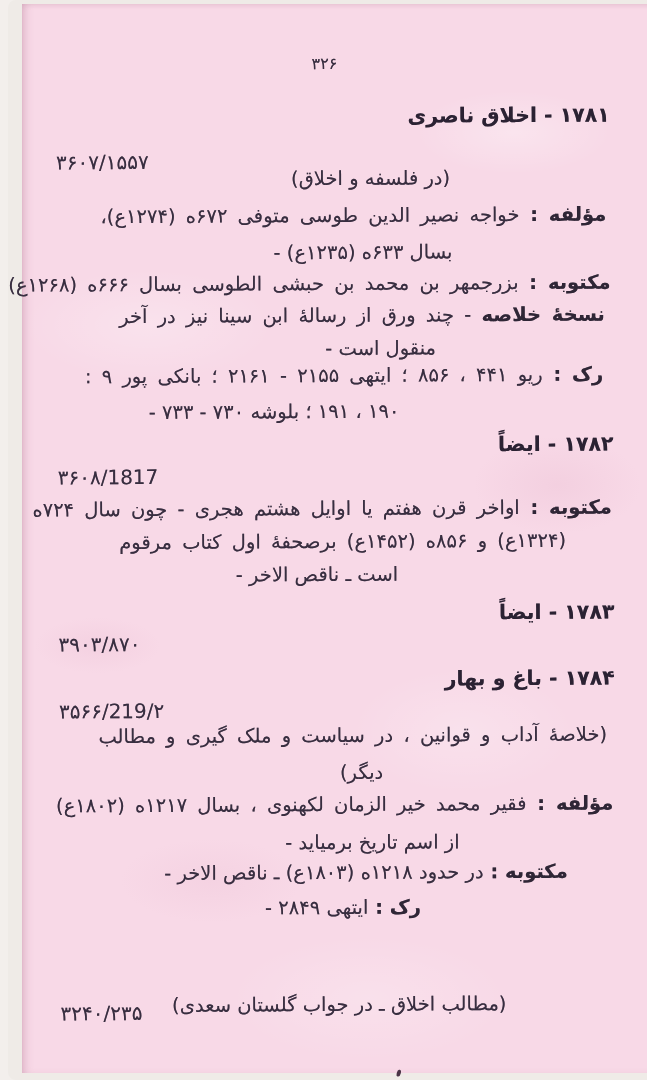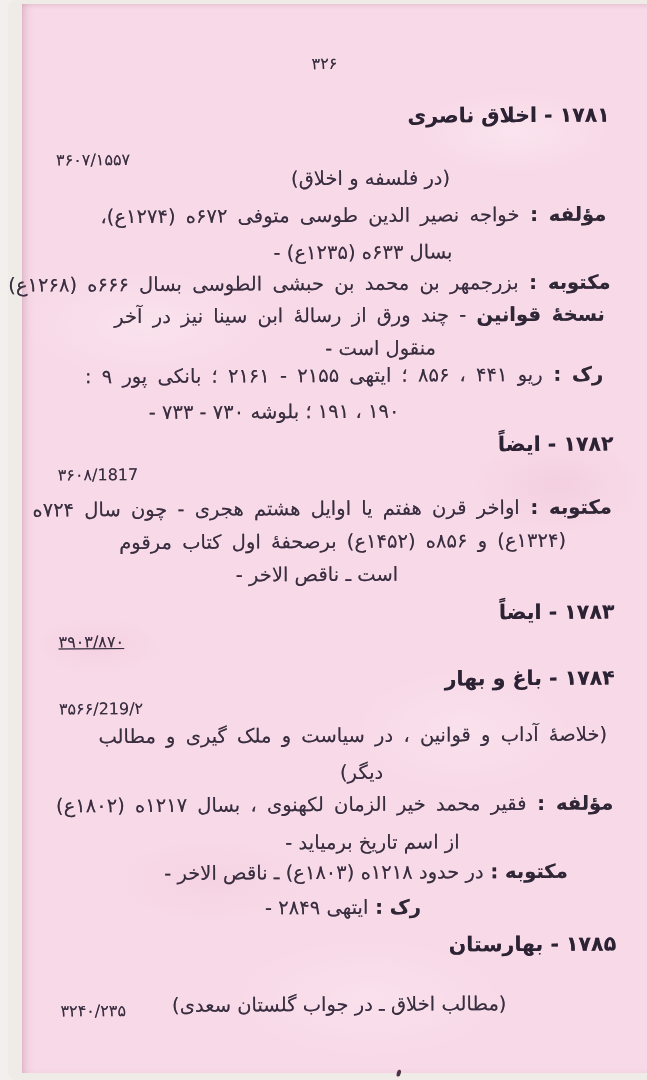--- a/index.html
+++ b/index.html
@@ -15,21 +15,21 @@
       radial-gradient(120px 70px at 85% 45%, rgba(214,150,180,.14), transparent 70%),
       radial-gradient(160px 90px at 70% 68%, rgba(255,255,255,.22), transparent 70%),
       radial-gradient(130px 60px at 30% 82%, rgba(214,150,180,.10), transparent 70%),
       radial-gradient(200px 90px at 55% 93%, rgba(255,255,255,.20), transparent 70%),
       radial-gradient(90px 40px at 12% 60%, rgba(214,150,180,.12), transparent 70%);}
   .content{position:absolute;inset:0;transform:rotate(-0.3deg);color:#382e40;}
   .ln{position:absolute;white-space:nowrap;direction:rtl;font-size:19.5px;
     text-shadow:0 0 .5px rgba(56,46,64,.55);}
   .hd{font-weight:700;font-size:20.5px;color:#2b2233;}
   .lbl{font-weight:700;color:#2f2636;}
-  .sm{direction:ltr;font-size:16px;letter-spacing:2px;}
+  .sm{direction:ltr;font-size:20px;letter-spacing:2px;}
   .stretch{word-spacing:4px;}
   .pnum{font-size:16px;letter-spacing:3px;}
   .speck{position:absolute;left:372px;top:1066px;width:4px;height:7px;
     background:#4a3346;border-radius:50% 50% 60% 40%;transform:rotate(14deg);}
   
   .pn   {left:292px;top:50px;}
   .e0h  {right:40px;top:100px;}
   .e0sm {left:36px;top:145px;}
   .e0subj{right:200px;top:163px;}
   .e0l0 {right:44px;top:200px;}
@@ -38,21 +38,21 @@
   .e0l3 {right:46px;top:300px;}
   .e0l4 {right:215px;top:333px;}
   .e0l5 {right:48px;top:360px;}
   .e0l6 {right:252px;top:396px;}
   .e1h  {right:38px;top:429px;}
   .e1sm {left:36px;top:460px;}
   .e1l0 {right:40px;top:493px;}
   .e1l1 {right:86px;top:526px;}
   .e1l2 {right:254px;top:559px;}
   .e2h  {right:38px;top:597px;}
-  .e2sm {left:36px;top:627px;text-decoration:underline;}
+  .e2sm {left:36px;top:627px;}
   .e3h  {right:38px;top:663px;}
   .e3sm {left:36px;top:694px;}
   .e3s1 {right:46px;top:720px;}
   .e3s2 {right:270px;top:757px;}
   .e3l0 {right:40px;top:789px;}
   .e3l1 {right:194px;top:827px;}
   .e3l2 {right:86px;top:857px;}
   .e3l3 {right:233px;top:892px;}
   .e4h  {right:38px;top:929px;}
   .e4sm {left:36px;top:996px;}
@@ -67,21 +67,21 @@
     <div class="content">
 
       <div class="ln pn pnum">۳۲۶</div>
 
       <div class="ln hd e0h">۱۷۸۱ - اخلاق ناصری</div>
       <div class="ln sm e0sm">۳۶۰۷/۱۵۵۷</div>
       <div class="ln e0subj">(در فلسفه و اخلاق)</div>
       <div class="ln e0l0 stretch"><b class="lbl">مؤلفه : </b><span>خواجه نصیر الدین طوسی متوفی ۶۷۲ه (۱۲۷۴ع)،</span></div>
       <div class="ln e0l1">بسال ۶۳۳ه (۱۲۳۵ع) -</div>
       <div class="ln e0l2 stretch"><b class="lbl">مکتوبه : </b><span>بزرجمهر بن محمد بن حبشی الطوسی بسال ۶۶۶ه (۱۲۶۸ع)-</span></div>
-      <div class="ln e0l3 stretch"><b class="lbl">نسخهٔ قوانین</b><span> - چند ورق از رسالهٔ ابن سینا نیز در آخر</span></div>
+      <div class="ln e0l3 stretch"><b class="lbl">نسخهٔ خلاصه</b><span> - چند ورق از رسالهٔ ابن سینا نیز در آخر</span></div>
       <div class="ln e0l4">منقول است -</div>
       <div class="ln e0l5 stretch"><b class="lbl">رک : </b><span>ریو ۴۴۱ ، ۸۵۶ ؛ ایتهی ۲۱۵۵ - ۲۱۶۱ ؛ بانکی پور ۹ :</span></div>
       <div class="ln e0l6">۱۹۰ ، ۱۹۱ ؛ بلوشه ۷۳۰ - ۷۳۳ -</div>
 
       <div class="ln hd e1h">۱۷۸۲ - ایضاً</div>
       <div class="ln sm e1sm">۳۶۰۸/1817</div>
       <div class="ln e1l0 stretch"><b class="lbl">مکتوبه : </b><span>اواخر قرن هفتم یا اوایل هشتم هجری - چون سال ۷۲۴ه</span></div>
       <div class="ln e1l1 stretch">(۱۳۲۴ع) و ۸۵۶ه (۱۴۵۲ع) برصحفهٔ اول کتاب مرقوم</div>
       <div class="ln e1l2">است ـ ناقص الاخر -</div>
 
@@ -90,20 +90,19 @@
 
       <div class="ln hd e3h">۱۷۸۴ - باغ و بهار</div>
       <div class="ln sm e3sm">۳۵۶۶/219/۲</div>
       <div class="ln e3s1 stretch">(خلاصهٔ آداب و قوانین ، در سیاست و ملک گیری و مطالب</div>
       <div class="ln e3s2">دیگر)</div>
       <div class="ln e3l0 stretch"><b class="lbl">مؤلفه : </b><span>فقیر محمد خیر الزمان لکهنوی ، بسال ۱۲۱۷ه (۱۸۰۲ع)</span></div>
       <div class="ln e3l1">از اسم تاریخ برمیاید -</div>
       <div class="ln e3l2"><b class="lbl">مکتوبه : </b><span>در حدود ۱۲۱۸ه (۱۸۰۳ع) ـ ناقص الاخر -</span></div>
       <div class="ln e3l3"><b class="lbl">رک : </b><span>ایتهی ۲۸۴۹ -</span></div>
 
-      <div class="ln hd e4h">۱۷۸۵ - بهارستان</div>
       <div class="ln sm e4sm">۳۲۴۰/۲۳۵</div>
       <div class="ln e4subj">(مطالب اخلاق ـ در جواب گلستان سعدی)</div>
 
       <div class="speck"></div>
     </div>
   </div>
 </div>
 
 </body></html>

